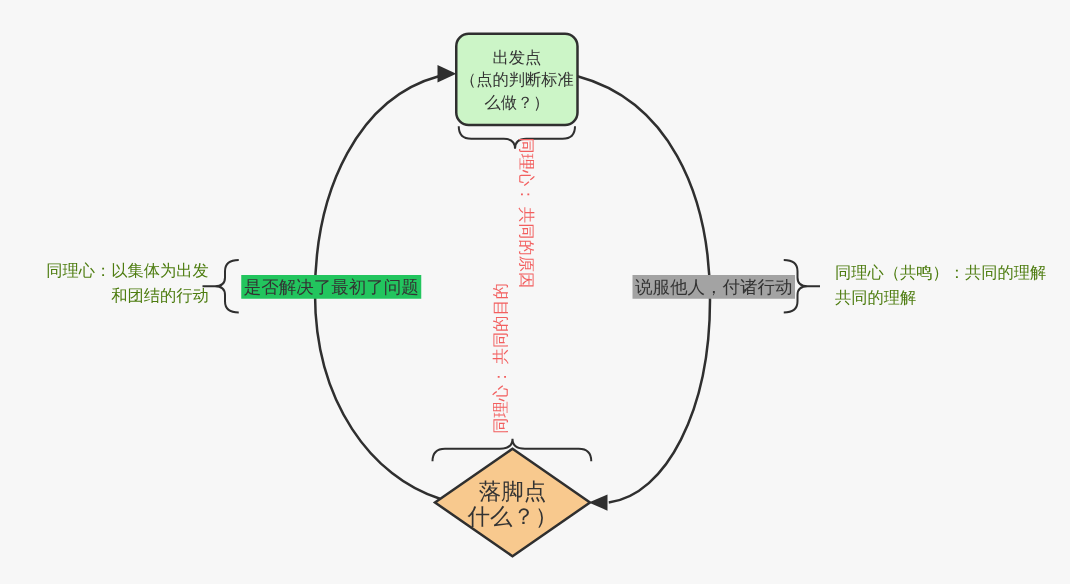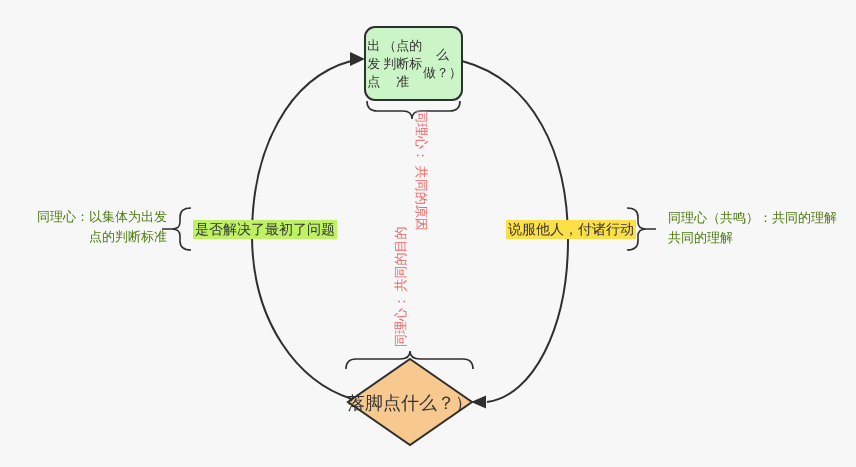--- a/index.html
+++ b/index.html
@@ -16,40 +16,40 @@
   .canvas svg{position:absolute;left:0;top:0;}
   .label{
     position:absolute;
     color:#333333;
     font-size:13px;
     line-height:19px;
     white-space:nowrap;
   }
   .node-label{
     position:absolute;
-    display:flex;
+    display:flex;flex-direction:column;
     align-items:center;justify-content:center;
     color:#333333;text-align:center;
   }
   .node-label span{display:block;}
   .start-label{left:365px;top:27px;width:97px;height:73px;font-size:13px;line-height:18px;}
   .goal-label{left:346px;top:372px;width:128px;height:62px;font-size:18px;line-height:20px;}
   .red{color:#4d7c0f;}
   .vertical-label{
     position:absolute;
     width:84px;height:38px;
     color:#f25f5f;
     font-size:13px;line-height:19px;
     text-align:center;white-space:nowrap;
   }
   .vlabel-top{left:370px;top:133px;transform:rotate(90deg);}
   .vlabel-bottom{left:368px;top:286px;transform:rotate(-90deg);}
   .left-red-label{left:29px;top:207px;width:138px;text-align:right;line-height:20px;}
-  .left-black-label{left:193px;top:220px;font-size:14px;background:#bef264;padding:0 2px;text-align:right;}
-  .right-black-label{left:506px;top:220px;font-size:14px;background:#fde047;padding:0 2px;}
+  .left-black-label{left:193px;top:220px;font-size:14px;background:#22c55e;padding:0 2px;text-align:right;}
+  .right-black-label{left:506px;top:220px;font-size:14px;background:#a3a3a3;padding:0 2px;}
   .right-red-label{left:668px;top:208px;text-align:left;line-height:20px;}
 </style>
 </head>
 <body>
 
 <div class="canvas">
 
   <svg width="856" height="467" viewBox="0 0 856 467">
 
     <path d="M 352,399 C 298,382 252,322 252,235 C 252,150 288,78 351,61" fill="none" stroke="#2f2f2f" stroke-width="2"></path>
@@ -83,21 +83,21 @@
     <span>共同的原因</span>
   </div>
 
   <div class="vertical-label vlabel-bottom">
     <span>同理心：</span>
     <span>共同的目的</span>
   </div>
 
   <div class="label red left-red-label">
     <span style="display:block">同理心：以集体为出发</span>
-    <span style="display:block">点的判断标准</span>
+    <span style="display:block">和团结的行动</span>
   </div>
 
   <div class="label left-black-label">是否解决了最初了问题</div>
 
   <div class="label right-black-label">说服他人，付诸行动</div>
 
   <div class="label red right-red-label">
     <span style="display:block">同理心（共鸣）：共同的理解</span>
     <span style="display:block">共同的理解</span>
   </div>

